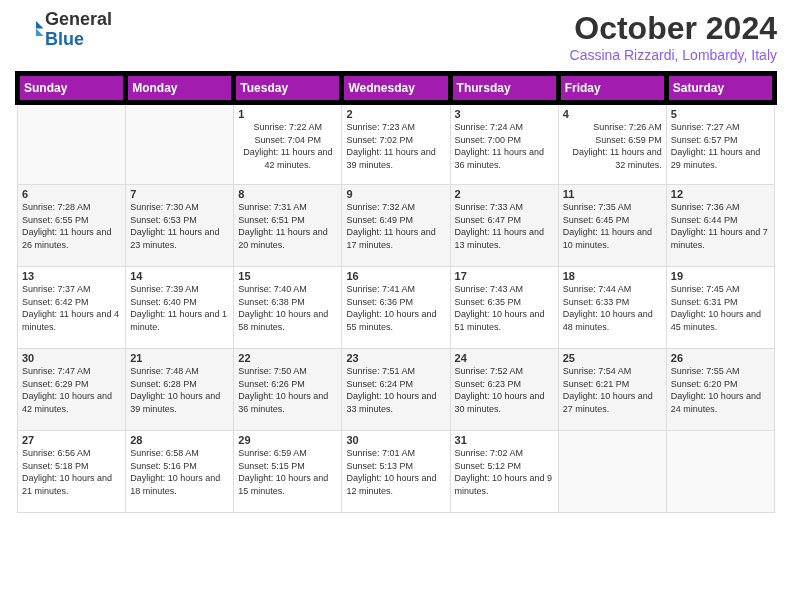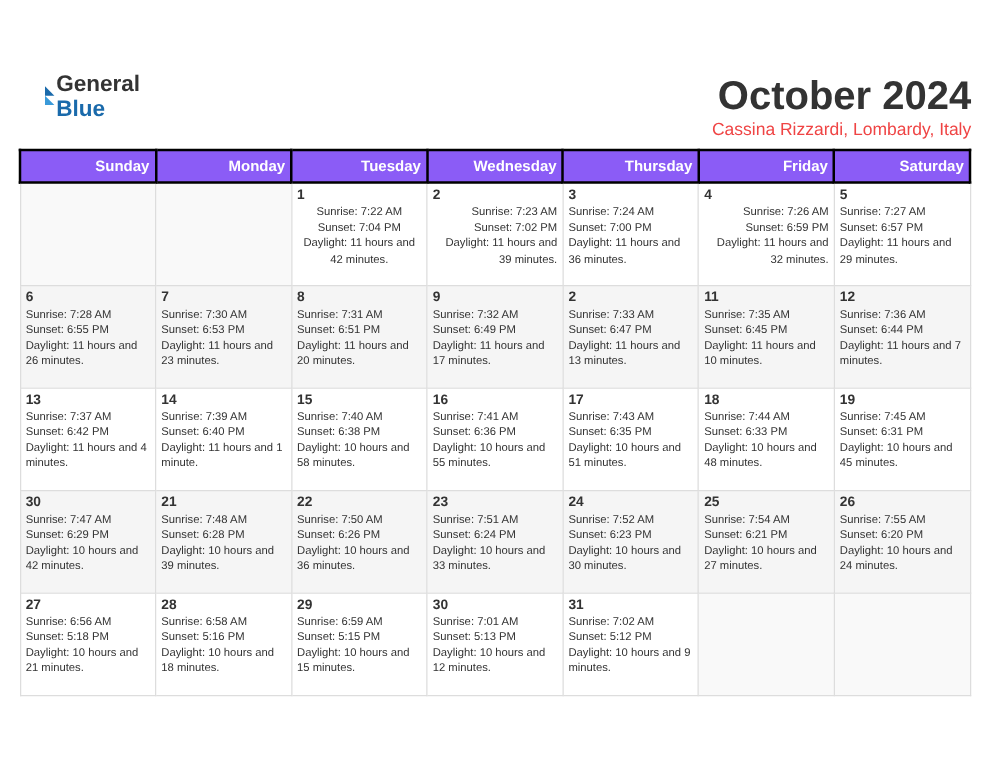--- a/index.html
+++ b/index.html
@@ -6,21 +6,20 @@
     body {
       font-family: Arial, sans-serif;
       background: #fff;
       width: 792px;
       height: 612px;
       overflow: hidden;
     }
     .page {
       width: 792px;
       padding: 10px 15px;
-      margin-top: 48px;
     }
     .header {
       display: flex;
       align-items: flex-start;
       justify-content: space-between;
       margin-bottom: 8px;
     }
     .logo {
       display: flex;
       align-items: center;
@@ -40,35 +39,35 @@
     .title-area {
       text-align: right;
     }
     .calendar-title {
       font-size: 32px;
       font-weight: bold;
       color: #333;
     }
     .calendar-subtitle {
       font-size: 14px;
-      color: #ef4444;
+      color: #8b5cf6;
     }
     table {
       width: 100%;
       border-collapse: collapse;
       table-layout: fixed;
     }
     th {
-      background-color: #8b5cf6;
+      background-color: #a21caf;
       color: #fff;
       font-size: 12px;
       font-weight: bold;
       padding: 5px 4px;
-      text-align: right;
-      border: 2px solid #000000;
+      text-align: left;
+      border: 5px solid #000000;
     }
     td {
       vertical-align: top;
       border: 1px solid #ddd;
       padding: 3px 4px;
       font-size: 9.5px;
       color: #333;
       height: 82px;
     }
     tr:nth-child(even) td {
@@ -130,21 +129,21 @@
           <td class="empty-cell"></td>
           <td class="empty-cell"></td>
           <td>
             <span class="day-number">1</span>
             <div class="day-info" style="white-space: pre-line; text-align: center;">Sunrise: 7:22 AM
 Sunset: 7:04 PM
 Daylight: 11 hours and 42 minutes.</div>
           </td>
           <td>
             <span class="day-number">2</span>
-            <div class="day-info" style="white-space: pre-line; text-align: right;">Sunrise: 7:23 AM
+            <div class="day-info" style="white-space: pre-line;">Sunrise: 7:23 AM
 Sunset: 7:02 PM
 Daylight: 11 hours and 39 minutes.</div>
           </td>
           <td>
             <span class="day-number">3</span>
             <div class="day-info" style="white-space: pre-line;">Sunrise: 7:24 AM
 Sunset: 7:00 PM
 Daylight: 11 hours and 36 minutes.</div>
           </td>
           <td>

